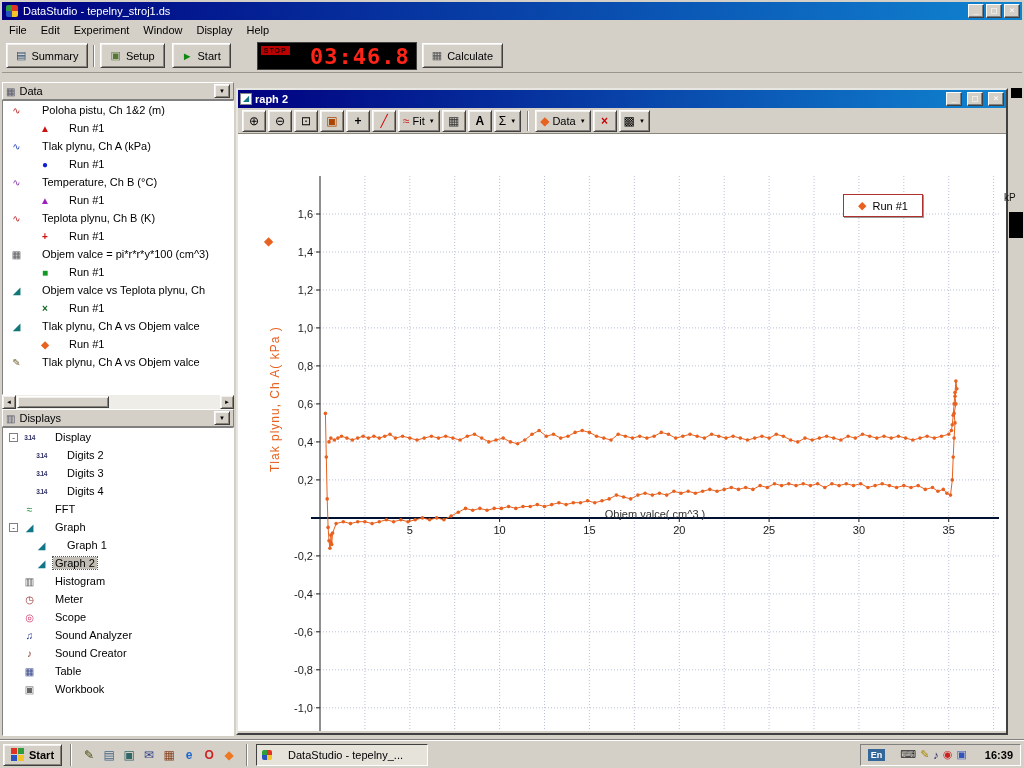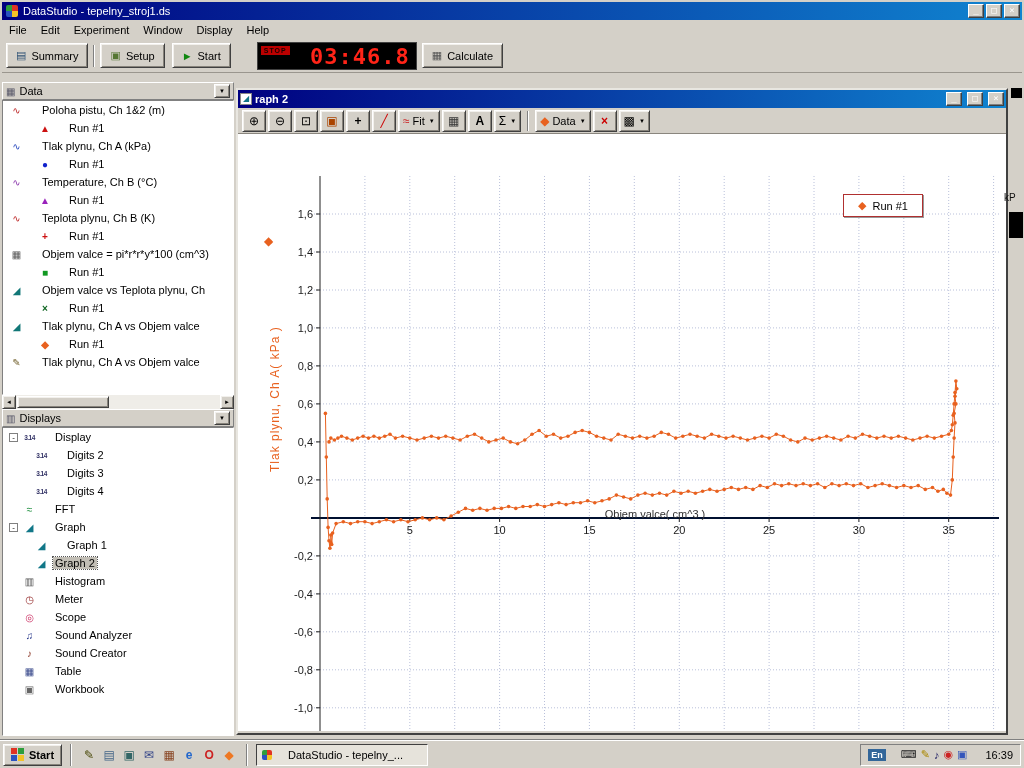--- a/index.html
+++ b/index.html
@@ -80,21 +80,21 @@
   .start-btn{height:22px;display:flex;align-items:center;gap:4px;padding:0 7px;font-weight:bold;font-size:11px;}
   .win-flag{width:14px;height:14px;display:grid;grid-template-columns:6px 6px;grid-template-rows:6px 6px;gap:1px;}
   .win-flag span{display:block;}
   .wf1{background:#e03323;} .wf2{background:#2e9e3c;} .wf3{background:#2b53c0;} .wf4{background:#f4c327;}
   .ql-icon{width:18px;height:18px;text-align:center;line-height:18px;font-size:12px;}
   .task-btn{height:22px;width:172px;display:flex;align-items:center;gap:16px;padding:0 5px;font-size:11px;white-space:nowrap;overflow:hidden;border:1px solid;border-color:#404040 #fff #fff #404040;background:#e6e3db;}
   .task-ico{width:10px;height:10px;border-radius:2px;background:conic-gradient(#e03323 0 25%,#f4c327 0 50%,#2b53c0 0 75%,#2e9e3c 0);flex:0 0 auto;}
   .tray{margin-left:auto;height:22px;display:flex;align-items:center;gap:15px;padding:0 7px;border:1px solid;border-color:#808080 #fff #fff #808080;}
   .lang-ind{background:#336699;color:#fff;font-size:9px;font-weight:bold;padding:1px 3px;}
   .tray-ico{font-size:11px;}
-  .clock{font-size:11px;padding-left:3px;}
+  .clock{font-size:11px;padding-left:3px;font-weight:bold;}
 </style>
 </head>
 <body>
 
 <div class="screen">
 
   <div class="titlebar">
     <span class="app-ico"></span>
     <span class="title-text">DataStudio - tepelny_stroj1.ds</span>
     <span class="winbtn">_</span>

